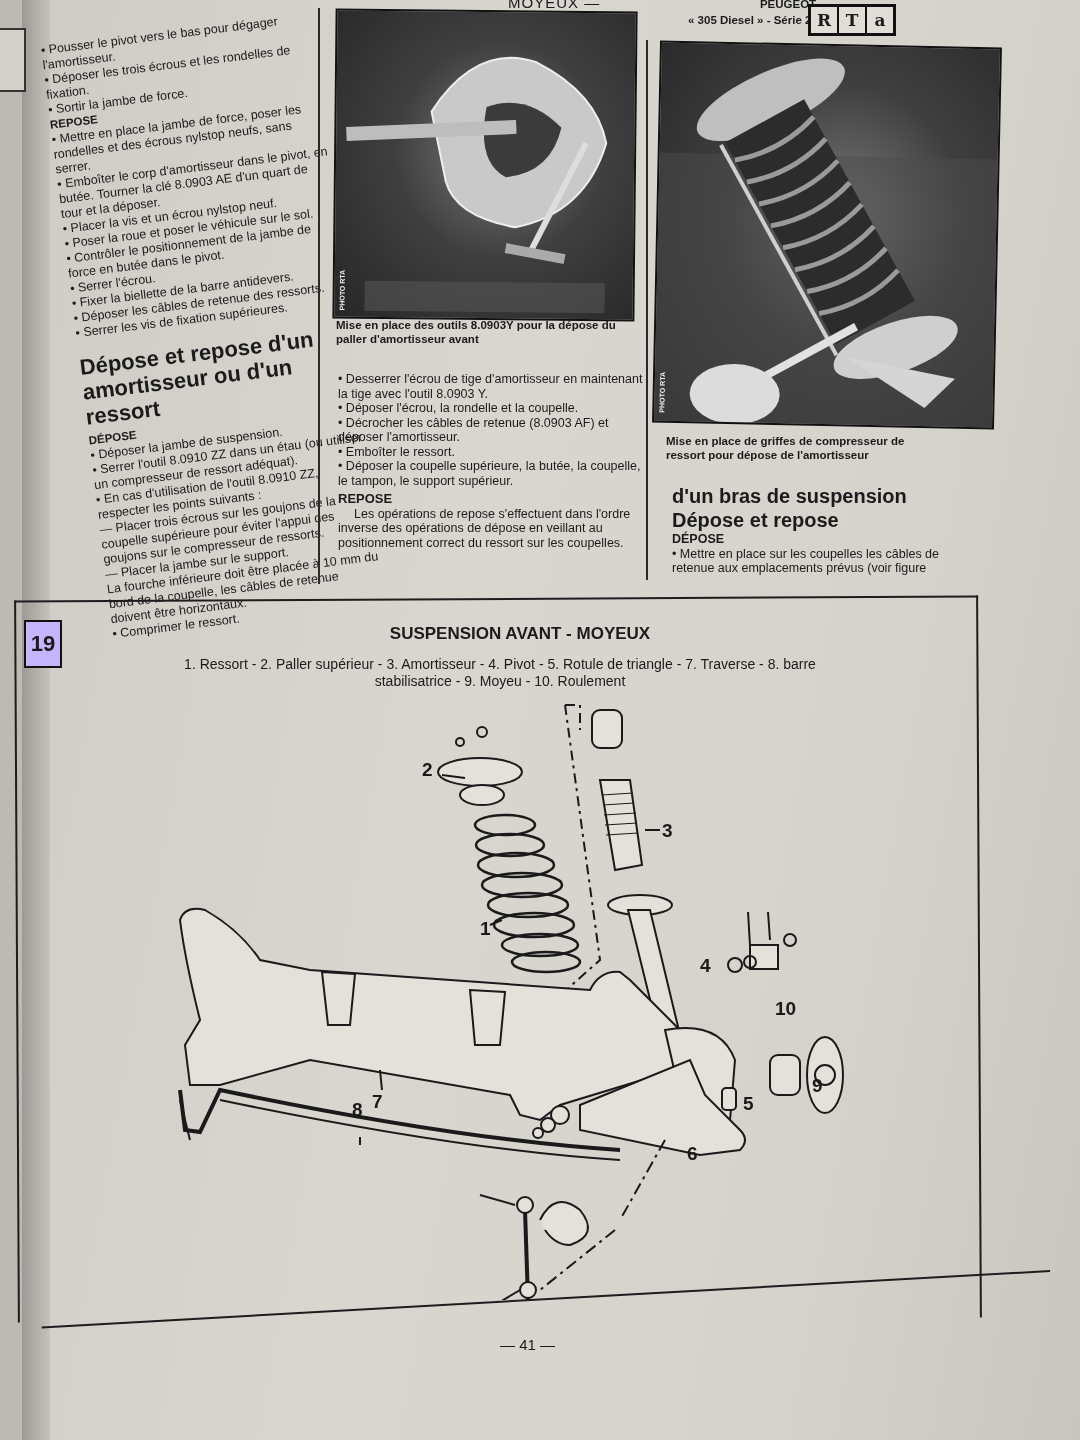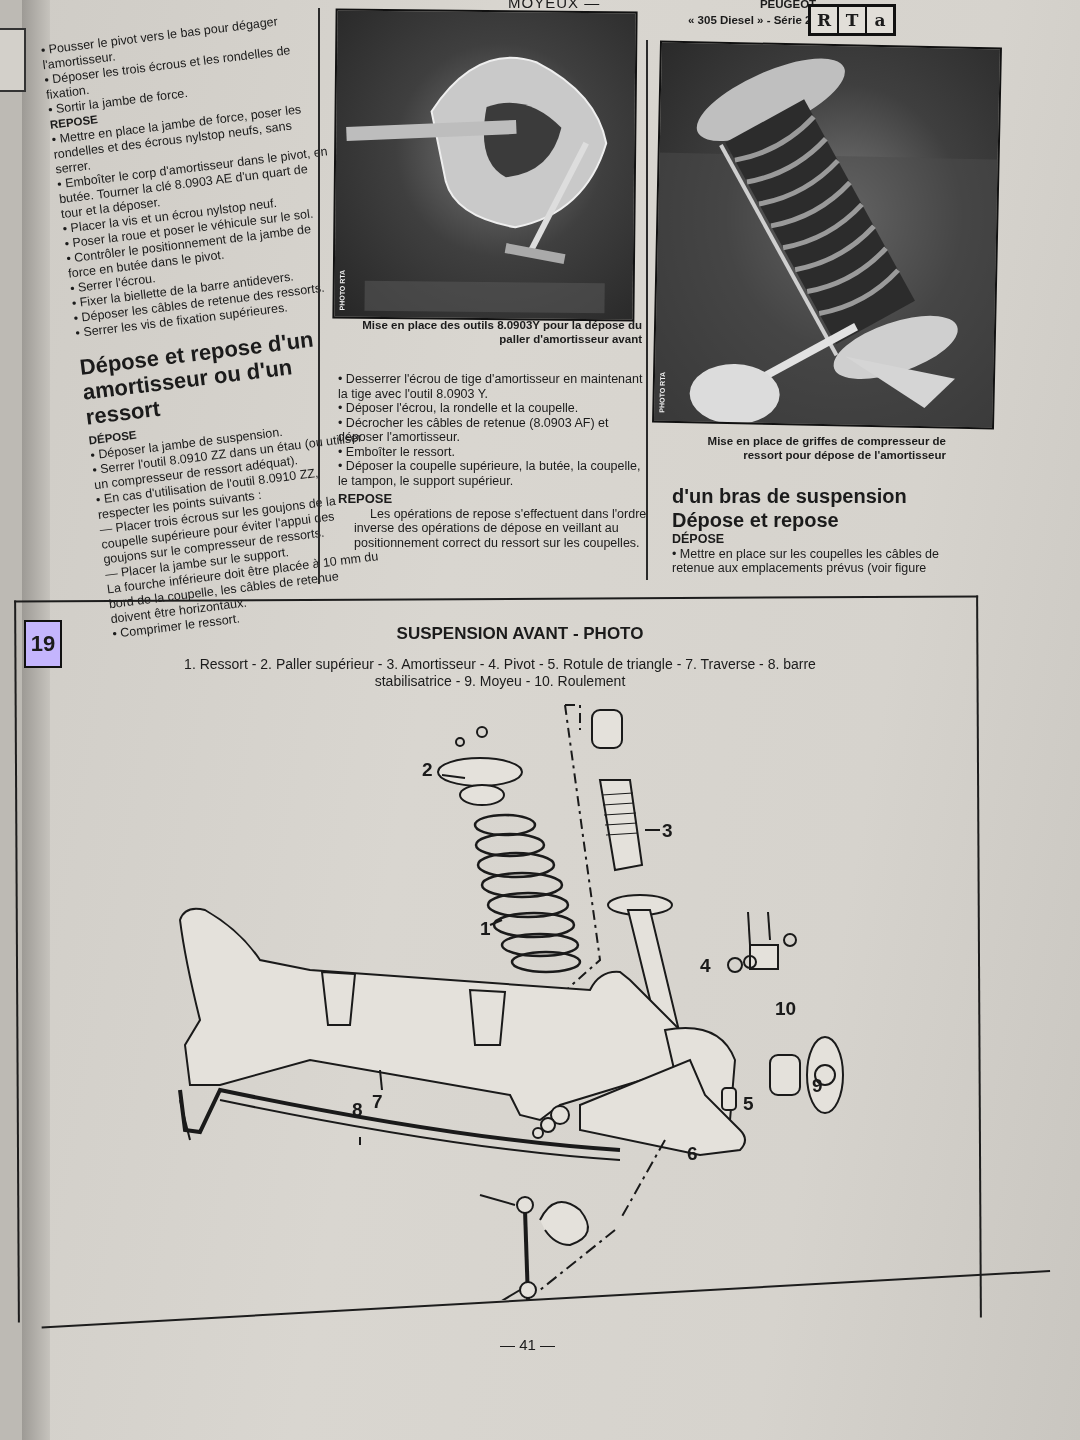--- a/index.html
+++ b/index.html
@@ -47,25 +47,25 @@
   .logo span:first-child { border-left:none; }
   
   .photo {
     position:absolute; border:2px solid #111; overflow:hidden;
     background:radial-gradient(ellipse at 55% 45%,#7a7a7a 0%,#3f3f3f 45%,#262626 100%);
   }
   .photo-credit {
     position:absolute; font-size:7px; font-weight:bold; color:#eee;
     transform:rotate(-90deg); transform-origin:0 0; white-space:nowrap;
   }
-  .caption { position:absolute; font-weight:bold; font-size:11.5px; line-height:14px; text-align:right; }
+  .caption { position:absolute; font-weight:bold; font-size:11.5px; line-height:14px; text-align:left; }
   .col-mid { position:absolute; left:338px; top:372px; width:312px; font-size:12.5px; line-height:14.5px; }
   .col-mid p { margin:0; }
   .col-mid .sub { font-weight:bold; font-size:13px; margin-top:4px; }
-  .col-mid .indent { text-indent:16px;margin-left:16px; }
+  .col-mid .indent { text-indent:16px; }
   .col-right { position:absolute; left:672px; top:484px; width:290px; font-size:12.5px; line-height:14.5px; }
   .col-right .h-big { font-weight:bold; font-size:20px; line-height:24px; }
   .col-right .sub { font-weight:bold; font-size:12.5px; }
   .col-right p { margin:0; }
   
   .fig-frame {
     position:absolute; left:16px; top:598px; width:960px; height:720px;
     border:2px solid #1d1d1d; border-bottom:none;
     transform:rotate(-0.3deg);
   }
@@ -182,21 +182,21 @@
 <div class="col-right">
   <p class="h-big">d'un bras de suspension</p>
   <p class="h-big">Dépose et repose</p>
   <p class="sub">DÉPOSE</p>
   <p>• Mettre en place sur les coupelles les câbles de retenue aux emplacements prévus (voir figure</p>
 </div>
 
 <div class="fig-frame"></div>
 <div class="fig-bottom-line"></div>
 <div class="fig-num">19</div>
-<div class="fig-title">SUSPENSION AVANT - PHOTO</div>
+<div class="fig-title">SUSPENSION AVANT - MOYEUX</div>
 <div class="fig-legend">1. Ressort - 2. Paller supérieur - 3. Amortisseur - 4. Pivot - 5. Rotule de triangle - 7. Traverse - 8. barre stabilisatrice - 9. Moyeu - 10. Roulement</div>
 
 <svg class="diagram" width="700" height="600" viewBox="0 0 700 600">
   <g fill="none" stroke="#1a1a1a" stroke-width="2">
 
     <ellipse cx="320" cy="72" rx="42" ry="14" fill="#e4e1db"></ellipse>
     <ellipse cx="322" cy="95" rx="22" ry="10" fill="#e4e1db"></ellipse>
     <circle cx="300" cy="42" r="4"></circle>
       <circle cx="322" cy="32" r="5"></circle>
 

